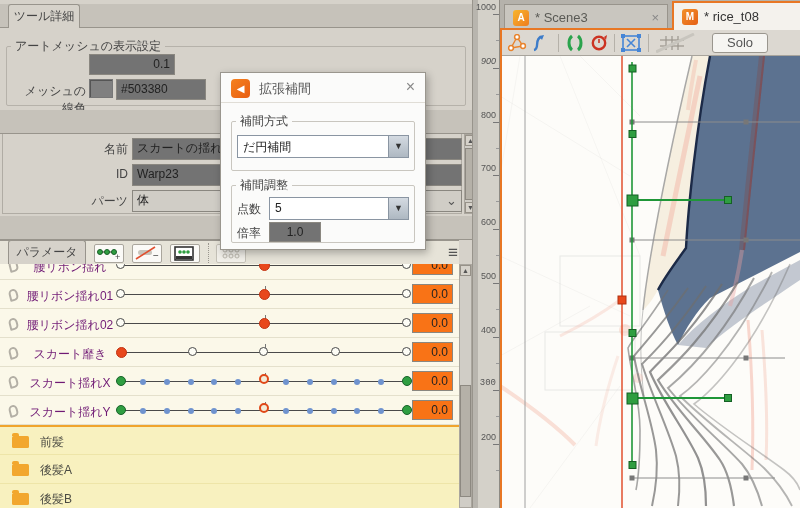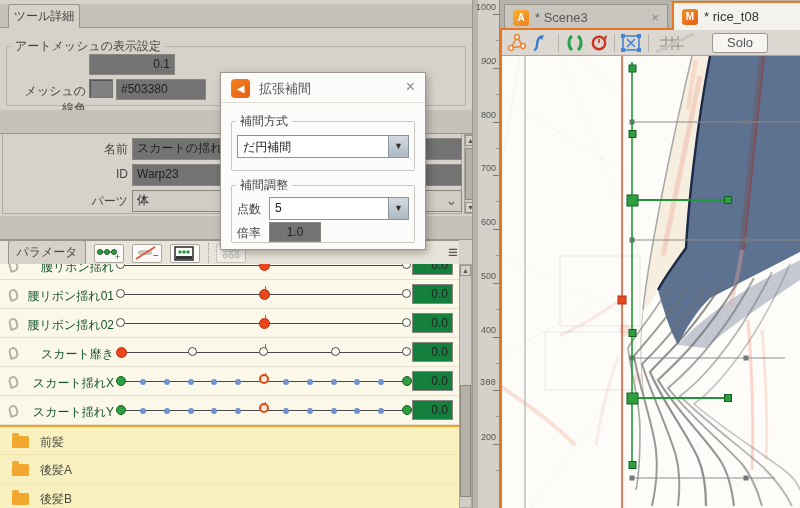--- a/index.html
+++ b/index.html
@@ -34,31 +34,31 @@
   .ptool-btn.disabled { opacity:.55; }
   .collapse-ic { position:absolute; top:2px; width:20px; height:20px; border:1.5px solid #8a8780; border-radius:50%; color:#6a675f; text-align:center; line-height:16px; font-size:13px; background:transparent; }
   .dotted-sep { position:absolute; top:2px; height:20px; width:0; border-left:1px dotted #9a968e; }
   .hamburger { position:absolute; color:#555; font-size:17px; line-height:18px; }
 
   #param-list { position:absolute; left:0; top:264px; width:459px; height:244px; background:#fbf8e9; overflow:hidden; }
   .param-row { position:relative; width:100%; height:29px; border-bottom:1px solid #e4e0cc; background:#fbf8e9; }
   .clipwrap { height:16px; overflow:hidden; }
   .clipwrap .param-row { margin-top:-13px; }
   .key-ic { position:absolute; left:9px; top:9px; width:9px; height:12px; border:2px solid #b3afa5; border-radius:5px; border-bottom-left-radius:1px; transform:rotate(-14deg); }
-  .param-label { position:absolute; left:26px; top:8px; width:88px; text-align:right; color:#14532d; font-size:12px; white-space:nowrap; overflow:hidden; }
+  .param-label { position:absolute; left:26px; top:8px; width:88px; text-align:center; color:#701a75; font-size:12px; white-space:nowrap; overflow:hidden; }
   .slider { position:absolute; left:122px; top:0; width:286px; height:29px; }
   .slider .track { position:absolute; left:0; right:0; top:14px; height:1px; background:#4a4a4a; }
   .slider .tick { position:absolute; top:6px; width:1px; height:6px; background:#777; }
   .dot { position:absolute; border-radius:50%; }
   .dot.open  { width:9px;  height:9px;  background:#fdfdf6; border:1.5px solid #4a4a4a; top:9px;  }
   .dot.red   { width:11px; height:11px; background:#e8481c; border:1px solid #c23312;  top:8.5px;}
   .dot.green { width:10px; height:10px; background:#2f9e41; border:1.5px solid #18632a;top:8.5px;}
   .dot.blue  { width:6px;  height:6px;  background:#6f93cf; border:none;               top:11.5px;}
   .dot.ring  { width:10px; height:10px; background:#f2ecd8; border:2.5px solid #e04818;top:7px; }
-  .param-val { position:absolute; right:6px; top:4px; width:41px; height:20px; background:#15803d; border:1px solid #8a8780; text-align:right; line-height:18px; padding-right:4px; font-size:12px; color:#222; }
+  .param-val { position:absolute; right:6px; top:4px; width:41px; height:20px; background:#f97316; border:1px solid #8a8780; text-align:right; line-height:18px; padding-right:4px; font-size:12px; color:#222; }
 
   .folder-row { position:relative; width:100%; height:29px; background:#f8f1bf; border-top:1px solid #eee5a8; }
   .folder-row.first { border-top:2px solid #f0a42c; }
   .folder-ic { position:absolute; left:12px; top:9px; width:17px; height:12px; background:#f2a72e; border-radius:1.5px; }
   .folder-ic:before { content:""; position:absolute; left:0; top:-3px; width:7px; height:3px; background:#f2a72e; border-radius:2px 2px 0 0; }
   .folder-label { position:absolute; left:40px; top:7px; color:#4a4a42; font-size:12px; }
 
   
   #dialog { position:absolute; left:220px; top:72px; width:206px; height:178px; background:#fbfbfa; border:1px solid #9a968e; box-shadow:2px 3px 8px rgba(0,0,0,.28); z-index:50; }
   #dialog .titlebar { position:relative; height:30px; border-bottom:1px solid #e0ddd6; }

